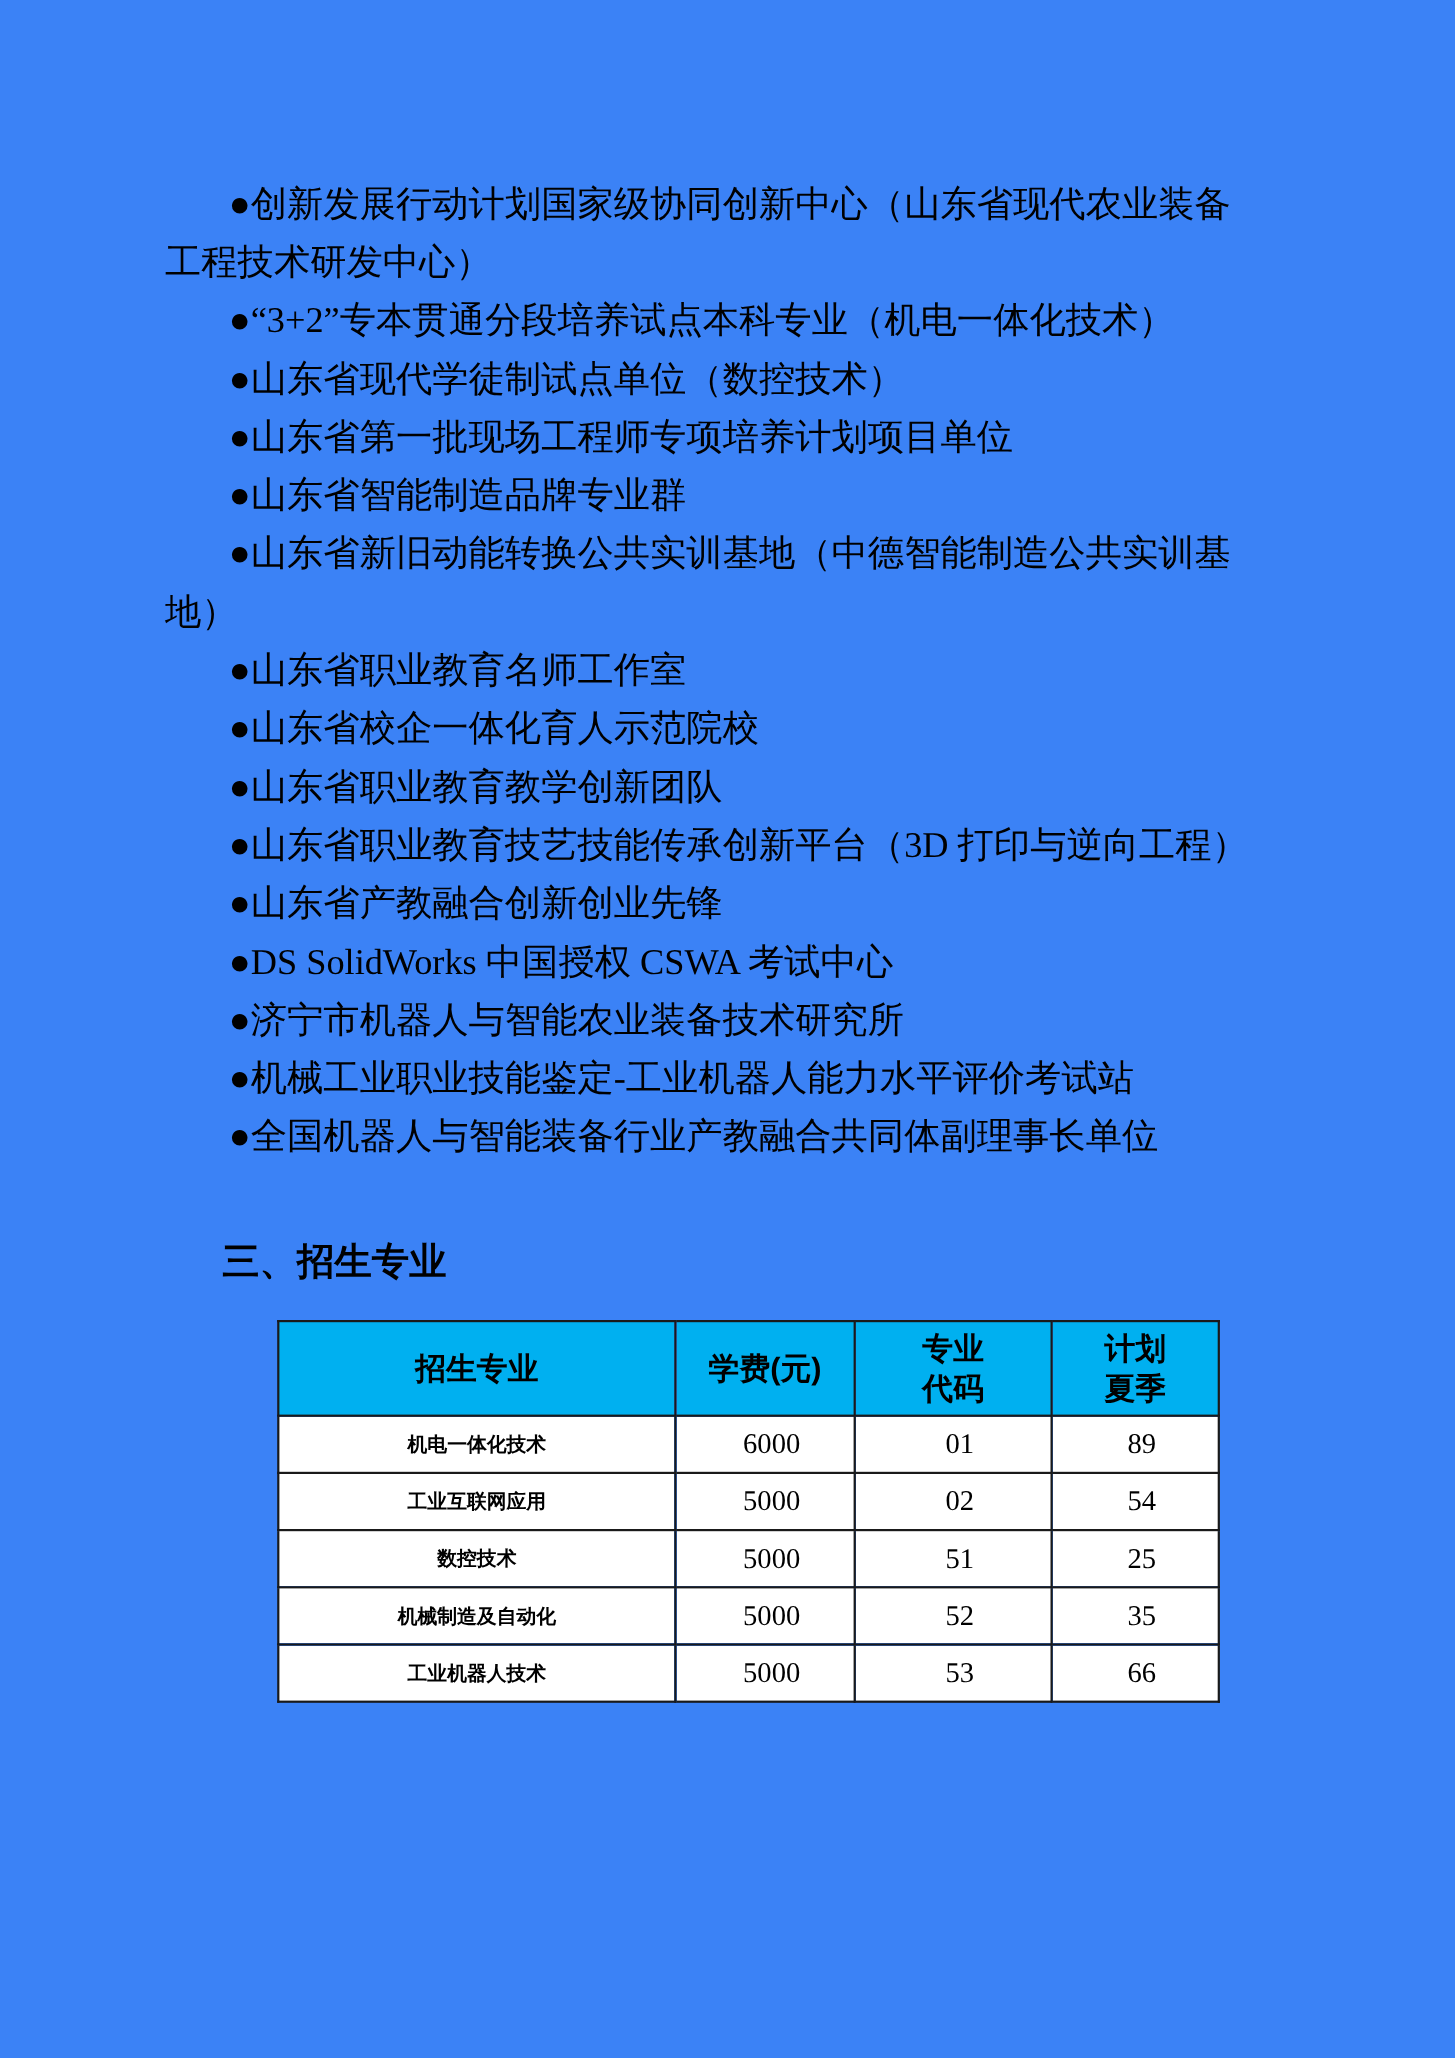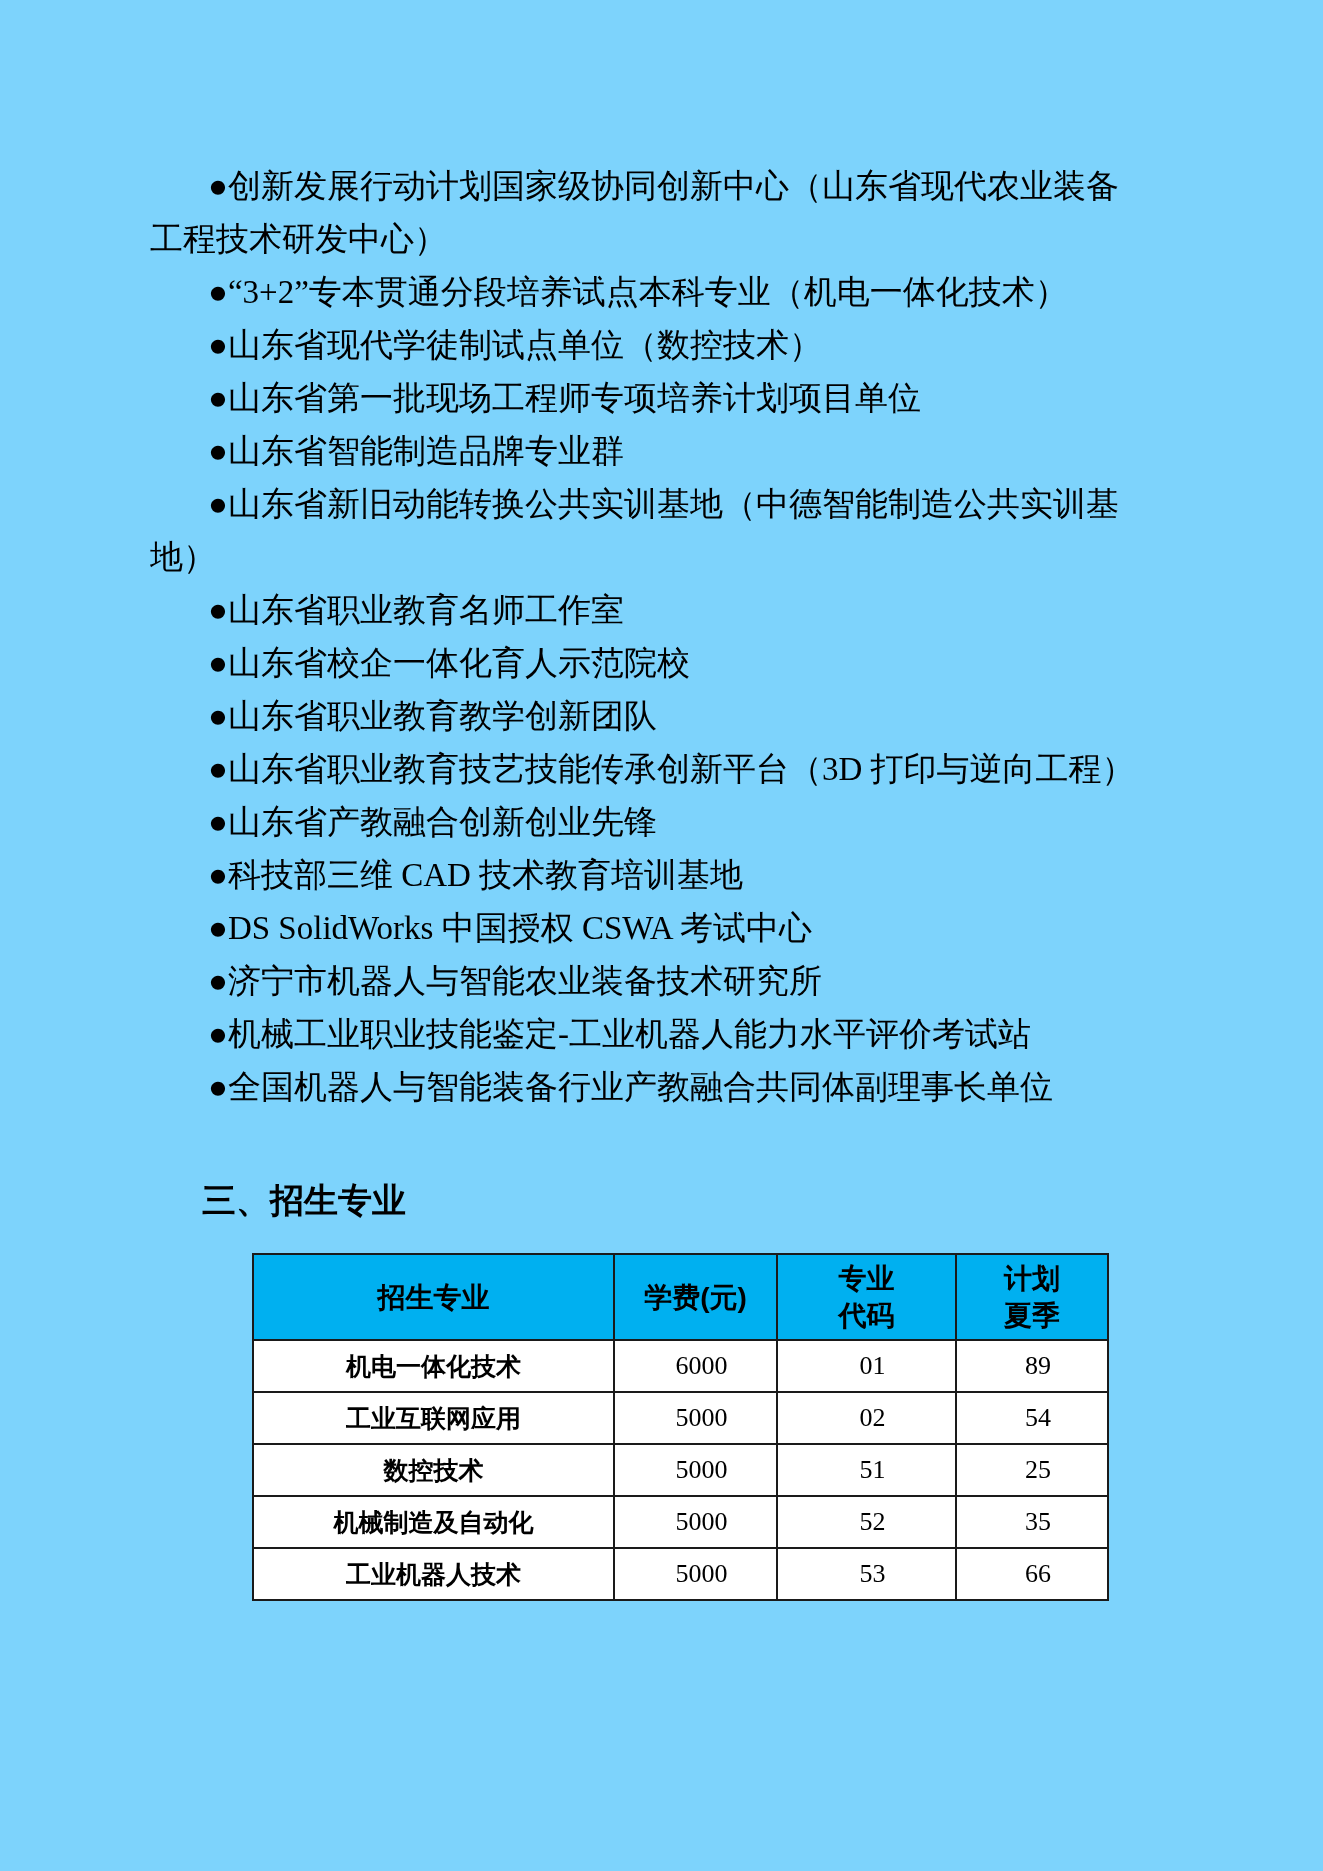--- a/index.html
+++ b/index.html
@@ -1,17 +1,17 @@
 <!DOCTYPE html>
 <html><head>
 <meta charset="utf-8">
 <style>
   html,body { margin:0; padding:0; background:#fff; }
   .page {
-    position:relative; width:1323px; height:1871px; background:#7dd3fc;
+    position:relative; width:1323px; height:1871px; background:#3b82f6;
     overflow:hidden; color:#000;
     font-family:"Liberation Serif","DejaVu Serif",serif;
   }
   .content { position:absolute; left:150px; top:160px; width:1000px; }
   p.bullet {
     margin:0; font-size:33px; line-height:53px; text-indent:58px;
     font-family:"Liberation Serif","DejaVu Serif",serif;
   }
   .bullet-marker { display:inline; }
   h2.section-heading {
@@ -29,21 +29,21 @@
   }
   .enroll-table thead th {
     height:84px;
     font-family:"Liberation Sans","DejaVu Sans",sans-serif;
     font-weight:bold; font-size:28px; line-height:37px;
     white-space:pre-line; color:#000;
   }
   .enroll-table tbody td { height:50px; background:#fff; }
   td.major-cell {
     font-family:"Liberation Sans","DejaVu Sans",sans-serif;
-    font-weight:bold; font-size:25px;
+    font-weight:bold; font-size:18px;
   }
   td.num-cell {
     font-family:"Liberation Serif","DejaVu Serif",serif;
     font-size:26px;
     padding-left:12px;
   }
 </style>
 </head>
 <body>
 
@@ -55,21 +55,20 @@
       <p class="bullet"><span class="bullet-marker">●</span><span>“3+2”专本贯通分段培养试点本科专业（机电一体化技术）</span></p>
       <p class="bullet"><span class="bullet-marker">●</span><span>山东省现代学徒制试点单位（数控技术）</span></p>
       <p class="bullet"><span class="bullet-marker">●</span><span>山东省第一批现场工程师专项培养计划项目单位</span></p>
       <p class="bullet"><span class="bullet-marker">●</span><span>山东省智能制造品牌专业群</span></p>
       <p class="bullet"><span class="bullet-marker">●</span><span>山东省新旧动能转换公共实训基地（中德智能制造公共实训基地）</span></p>
       <p class="bullet"><span class="bullet-marker">●</span><span>山东省职业教育名师工作室</span></p>
       <p class="bullet"><span class="bullet-marker">●</span><span>山东省校企一体化育人示范院校</span></p>
       <p class="bullet"><span class="bullet-marker">●</span><span>山东省职业教育教学创新团队</span></p>
       <p class="bullet"><span class="bullet-marker">●</span><span>山东省职业教育技艺技能传承创新平台（3D 打印与逆向工程）</span></p>
       <p class="bullet"><span class="bullet-marker">●</span><span>山东省产教融合创新创业先锋</span></p>
-      <p class="bullet"><span class="bullet-marker">●</span><span>科技部三维 CAD 技术教育培训基地</span></p>
       <p class="bullet"><span class="bullet-marker">●</span><span>DS SolidWorks 中国授权 CSWA 考试中心</span></p>
       <p class="bullet"><span class="bullet-marker">●</span><span>济宁市机器人与智能农业装备技术研究所</span></p>
       <p class="bullet"><span class="bullet-marker">●</span><span>机械工业职业技能鉴定-工业机器人能力水平评价考试站</span></p>
       <p class="bullet"><span class="bullet-marker">●</span><span>全国机器人与智能装备行业产教融合共同体副理事长单位</span></p>
     </div>
 
     <h2 class="section-heading">三、招生专业</h2>
 
     <table class="enroll-table">
       <colgroup>

